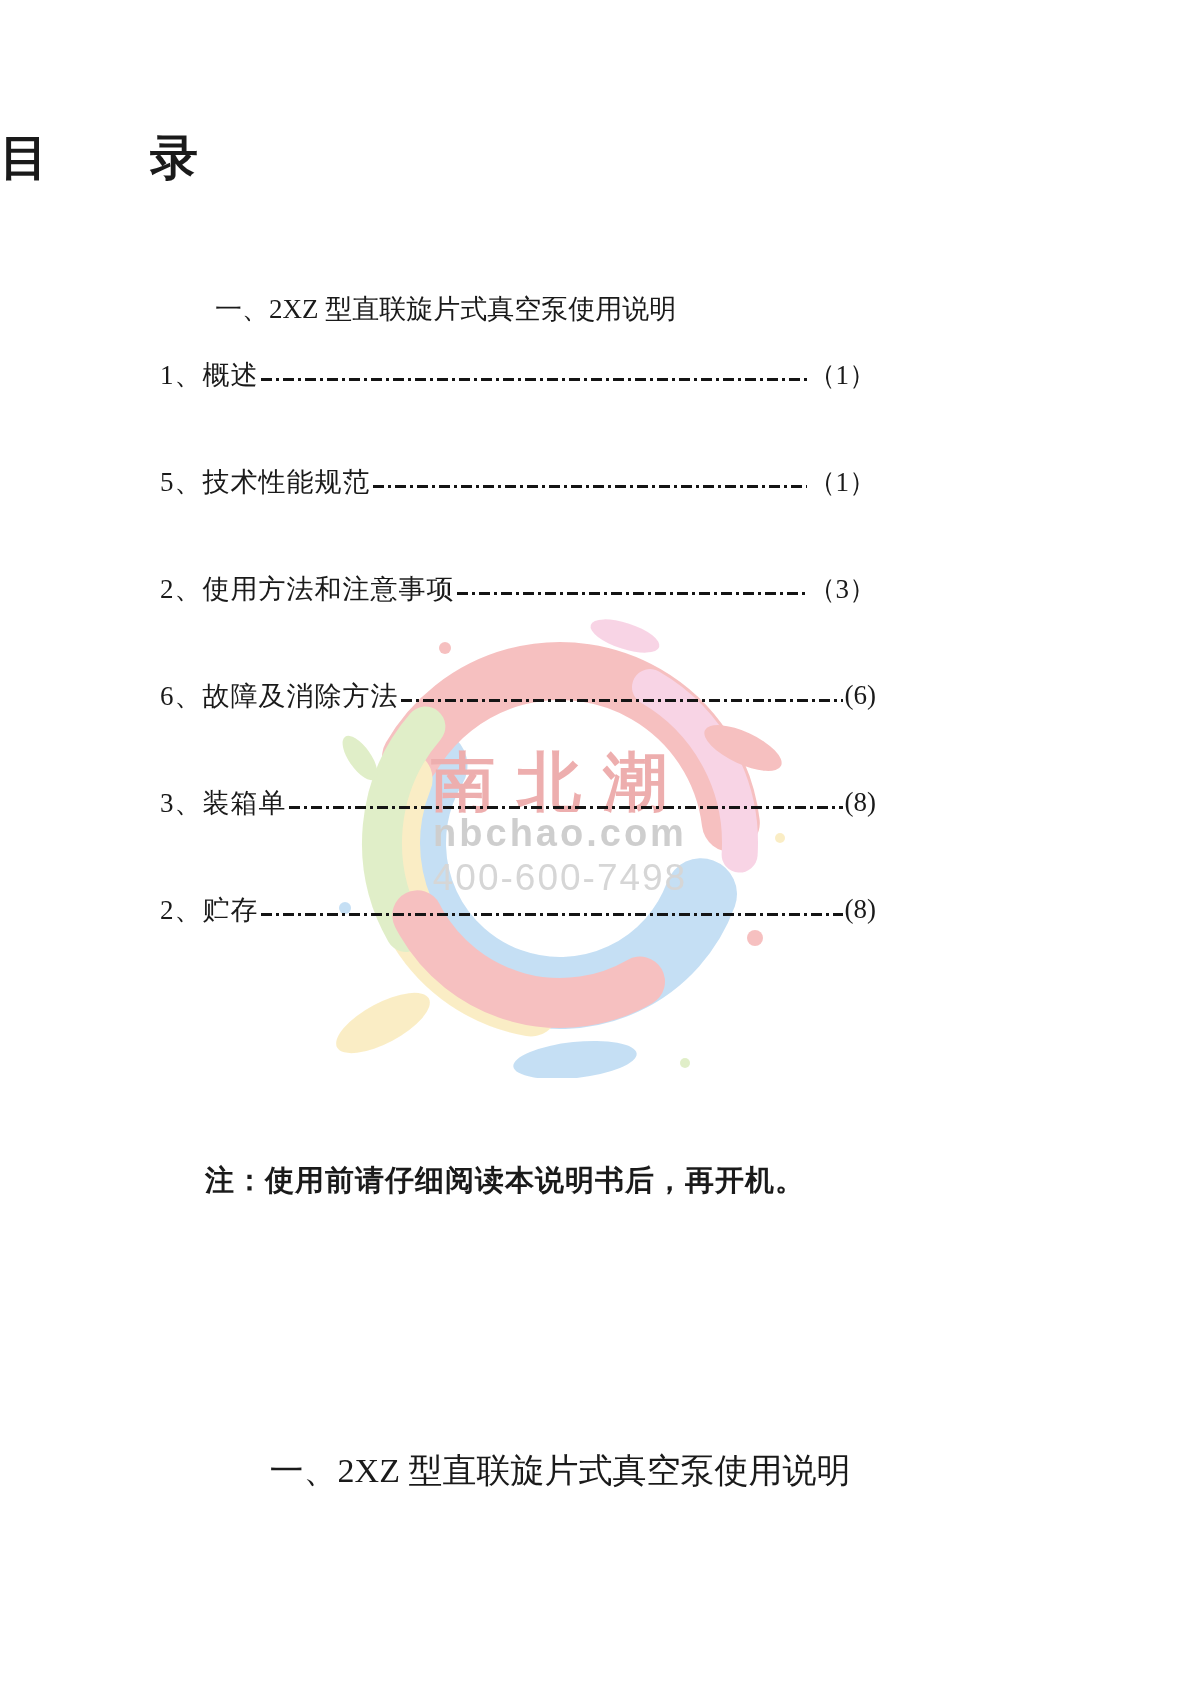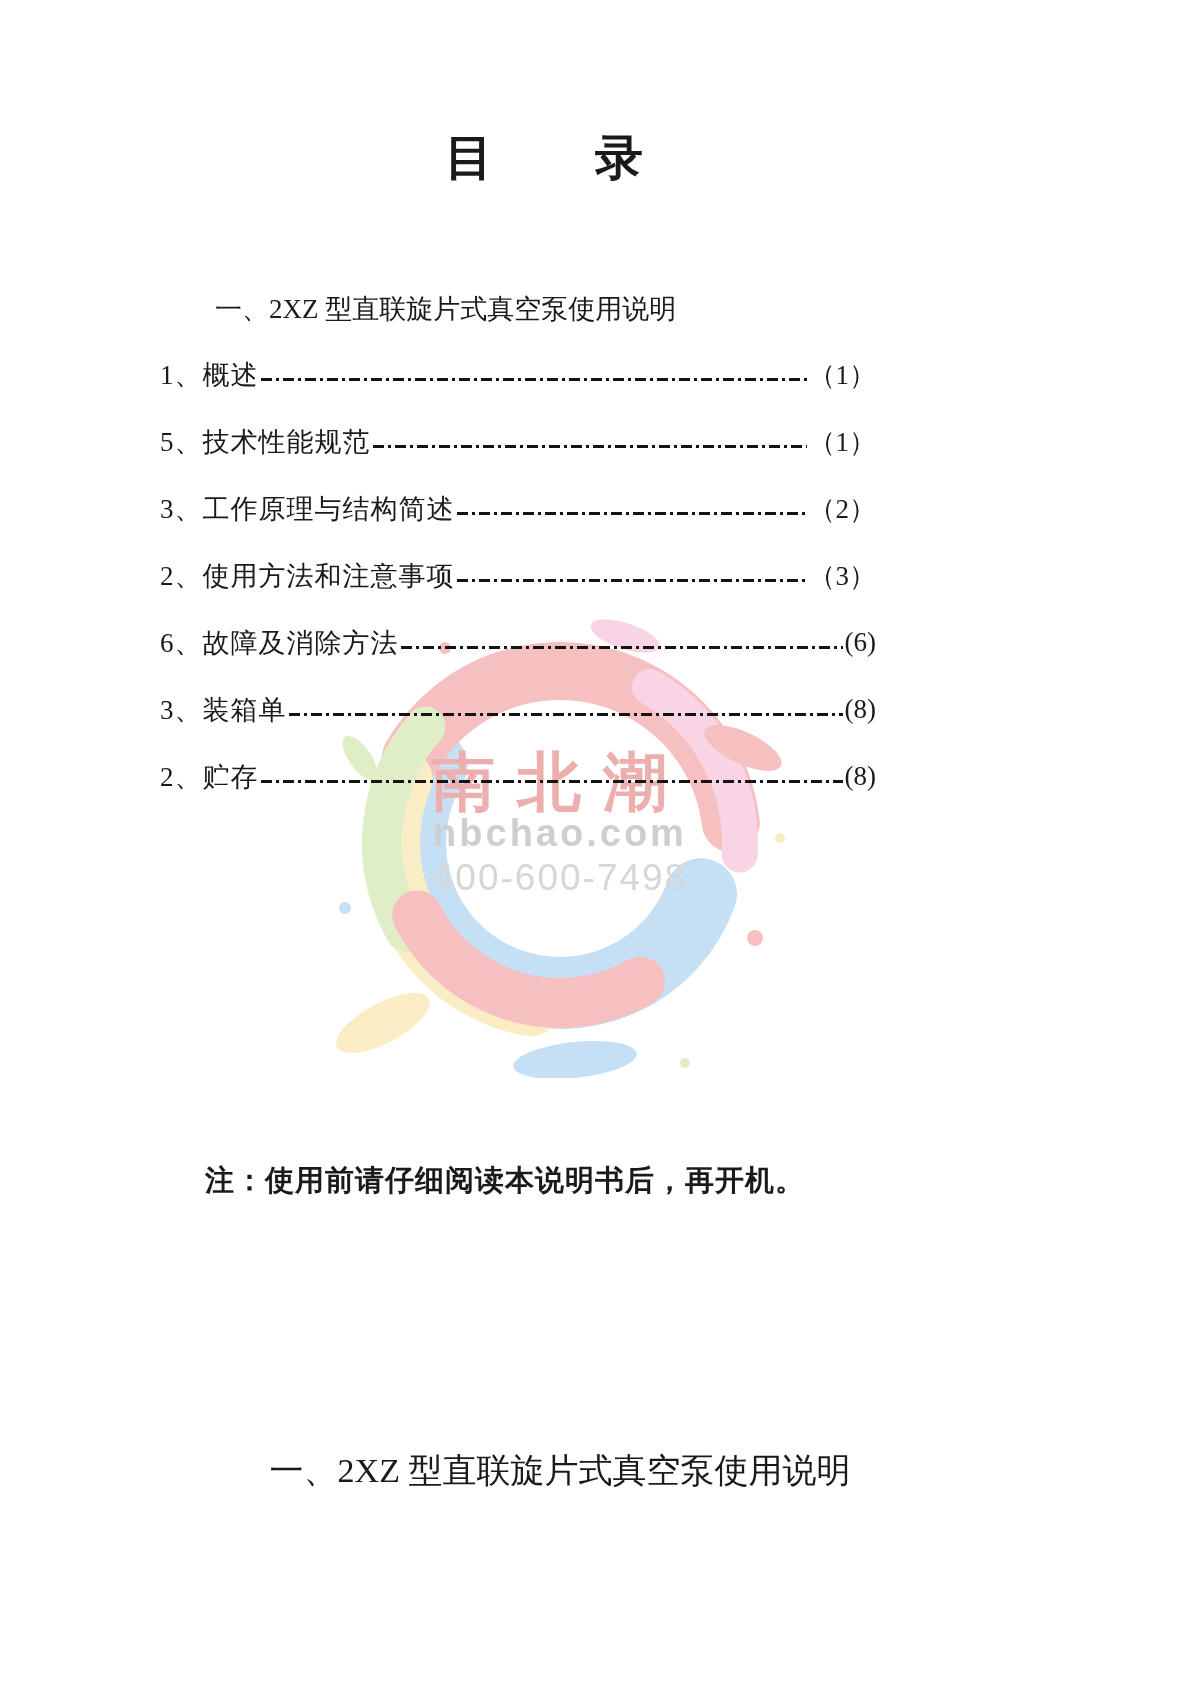--- a/index.html
+++ b/index.html
@@ -27,41 +27,41 @@
     opacity: 0.5;
     pointer-events: none;
   }
   
   .content { position: absolute; inset: 0; z-index: 1; }
   .doc-title {
     position: absolute;
     top: 126px;
     left: 0;
     width: 1090px;
-    text-align: center;
+    text-align: left;
     font-size: 48px;
     font-weight: bold;
     white-space: pre;
     letter-spacing: 2px;
   }
   .section-heading {
     position: absolute;
     top: 291px;
     left: 215px;
     font-size: 27px;
     white-space: pre;
   }
   .toc {
     position: absolute;
     top: 357px;
     left: 160px;
     width: 716px;
     display: flex;
     flex-direction: column;
-    gap: 32px;
+    gap: 72px;
   }
   .toc-row {
     display: flex;
     align-items: center;
     height: 35px;
     font-size: 27px;
     white-space: nowrap;
   }
   .toc-label { flex: 0 0 auto; letter-spacing: 1px; }
   .leader {
@@ -155,25 +155,20 @@
         <span class="leader"></span>
         <span class="toc-page">（1）</span>
       </div>
 
       <div class="toc-row">
         <span class="toc-label">5、技术性能规范</span>
         <span class="leader"></span>
         <span class="toc-page">（1）</span>
       </div>
 
-      <div class="toc-row">
-        <span class="toc-label">3、工作原理与结构简述</span>
-        <span class="leader"></span>
-        <span class="toc-page">（2）</span>
-      </div>
 
       <div class="toc-row">
         <span class="toc-label">2、使用方法和注意事项</span>
         <span class="leader"></span>
         <span class="toc-page">（3）</span>
       </div>
 
 
       <div class="toc-row">
         <span class="toc-label">6、故障及消除方法</span>

